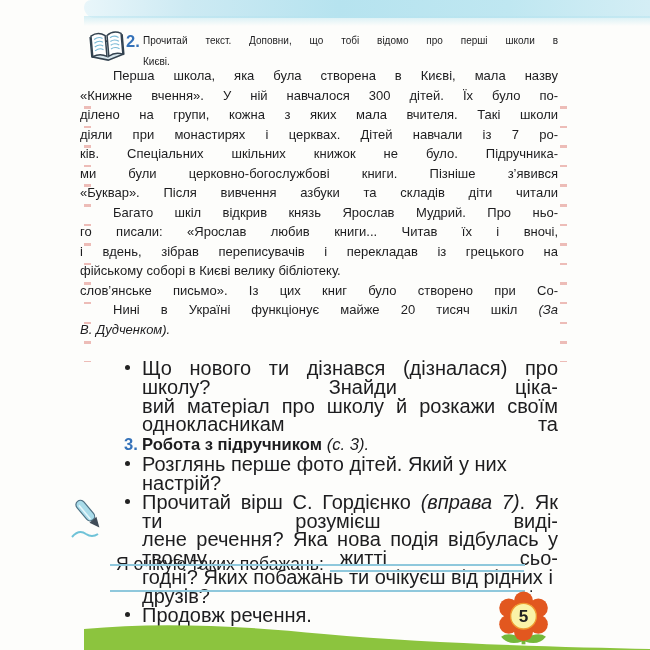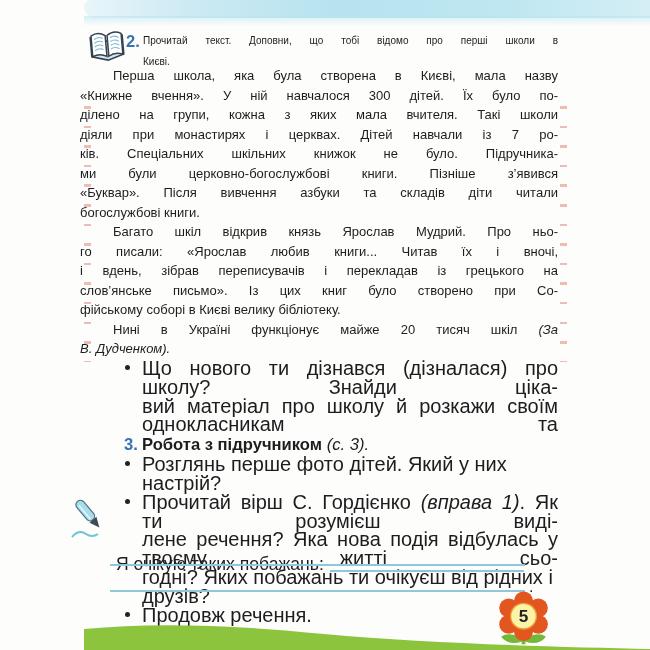--- a/index.html
+++ b/index.html
@@ -114,27 +114,26 @@
   </div>
 
   <div class="content reading" style="position:absolute;">
     <div class="bl jl ind">Перша школа, яка була створена в Києві, мала назву</div>
     <div class="bl jl">«Книжне вчення». У ній навчалося 300 дітей. Їх було по-</div>
     <div class="bl jl">ділено на групи, кожна з яких мала вчителя. Такі школи</div>
     <div class="bl jl">діяли при монастирях і церквах. Дітей навчали із 7 ро-</div>
     <div class="bl jl">ків. Спеціальних шкільних книжок не було. Підручника-</div>
     <div class="bl jl">ми були церковно-богослужбові книги. Пізніше з’явився</div>
     <div class="bl jl">«Буквар». Після вивчення азбуки та складів діти читали</div>
-    <div class="bl last">богослужбові книги.</div>
 
     <div class="bl jl ind">Багато шкіл відкрив князь Ярослав Мудрий. Про ньо-</div>
     <div class="bl jl">го писали: «Ярослав любив книги... Читав їх і вночі,</div>
     <div class="bl jl">і вдень, зібрав переписувачів і перекладав із грецького на</div>
+    <div class="bl last">фійському соборі в Києві велику бібліотеку.</div>
     <div class="bl jl">слов’янське письмо». Із цих книг було створено при Со-</div>
-    <div class="bl last">фійському соборі в Києві велику бібліотеку.</div>
 
     <div class="bl jl ind"><span>Нині в Україні функціонує майже 20 тисяч шкіл </span><span class="it">(За</span></div>
     <div class="bl last it">В. Дудченком).</div>
   </div>
 
   <div class="content bullets" style="position:absolute;">
     <div class="q">
       <span class="dot"></span>
       <div class="bl2">Що нового ти дізнався (дізналася) про школу? Знайди ціка-</div>
       <div class="bl2">вий матеріал про школу й розкажи своїм однокласникам та</div>
@@ -144,21 +143,21 @@
       <span class="num3">3.</span><b>Робота з підручником </b><span class="it">(с. 3).</span>
     </div>
 
     <div class="q">
       <span class="dot"></span>
       <div class="bl2 last">Розглянь перше фото дітей. Який у них настрій?</div>
     </div>
 
     <div class="q">
       <span class="dot"></span>
-      <div class="bl2"><span>Прочитай вірш С. Гордієнко </span><span class="it">(вправа 1)</span><span>. Як ти розумієш виді-</span></div>
+      <div class="bl2"><span>Прочитай вірш С. Гордієнко </span><span class="it">(вправа 7)</span><span>. Як ти розумієш виді-</span></div>
       <div class="bl2">лене речення? Яка нова подія відбулась у твоєму житті сьо-</div>
       <div class="bl2 last">годні? Яких побажань ти очікуєш від рідних і друзів?</div>
     </div>
 
     <div class="q">
       <span class="dot"></span>
       <div class="bl2 last">Продовж речення.</div>
     </div>
   </div>
 

